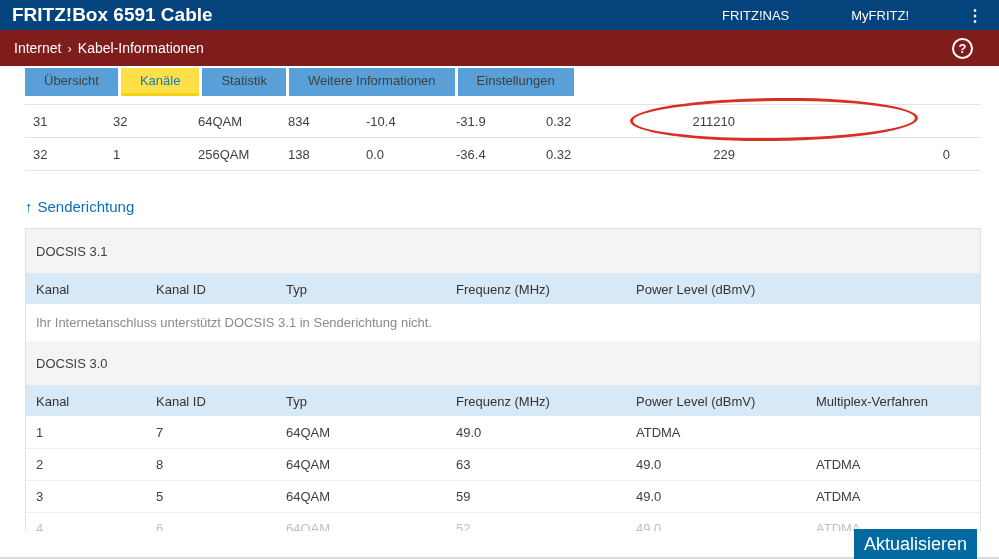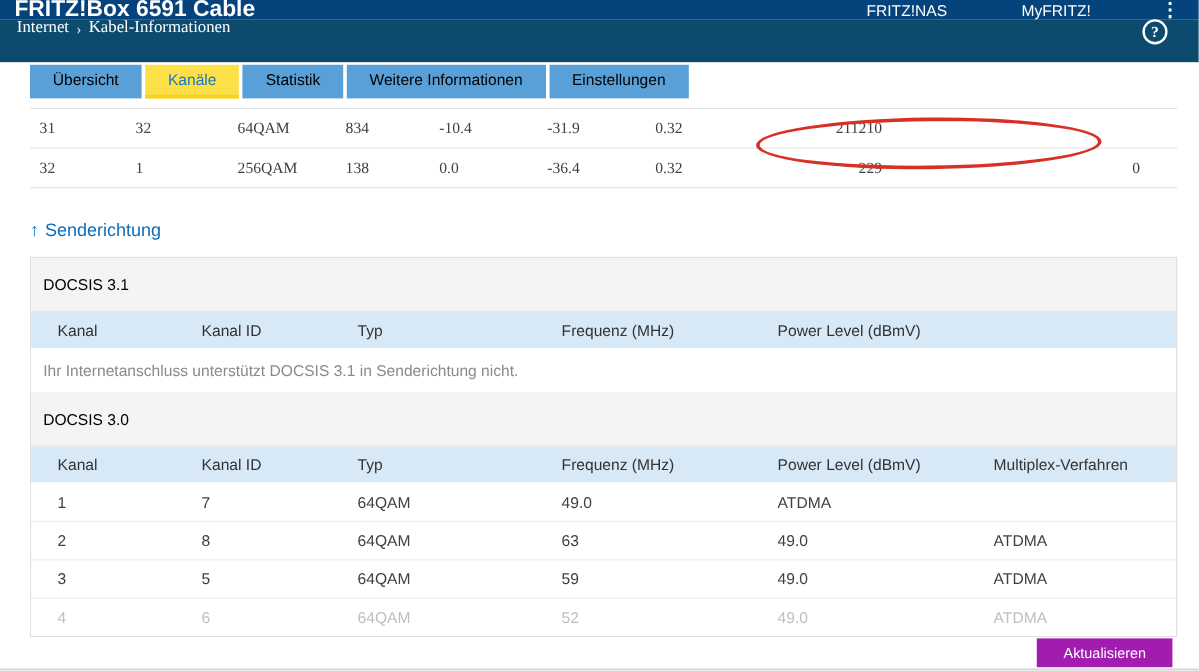--- a/index.html
+++ b/index.html
@@ -7,42 +7,42 @@
   body {
     font-family: "Liberation Sans", sans-serif;
     background: #ffffff;
     position: relative;
     overflow: hidden;
     color: #404040;
   }
 
   
   .topbar {
-    height: 16px;
+    height: 30px;
     background: #05437c;
     color: #fff;
     display: flex;
     align-items: center;
     padding: 0 12px;
   }
   .topbar-title { font-size: 19px; font-weight: bold; white-space: nowrap; }
   .topbar-spacer { flex: 1; }
   .topbar-link { font-size: 13px; color: #fff; cursor: pointer; margin-right: 62px; white-space: nowrap; }
   .topbar-link.last { margin-right: 54px; }
   .kebab { font-size: 16px; font-weight: bold; cursor: pointer; padding: 0 4px; }
 
   
   .menubar {
     height: 36px;
-    background: #0c4a6e;
+    background: #7f1d1d;
     color: #fff;
     display: flex;
+    align-items: center;
     padding: 0 14px;
     font-size: 14px;
-    font-family: Liberation Serif, serif;
   }
   .crumb { cursor: pointer; }
   .crumb-sep { margin: 0 6px; font-size: 13px; opacity: .9; }
   .help-icon {
     margin-left: auto;
     margin-right: 12px;
     width: 21px; height: 21px;
     border: 2px solid #fff;
     border-radius: 50%;
     display: flex; align-items: center; justify-content: center;
@@ -53,38 +53,37 @@
   
   .tabbar {
     display: flex;
     gap: 3px;
     padding: 2px 0 0 25px;
     background: #fff;
     height: 30px;
   }
   .tab {
     background: #58a0d7;
-    color: #000000;
+    color: #404040;
     font-size: 13px;
     padding: 0 19px;
     display: flex; align-items: center;
     cursor: pointer;
     border-bottom: 3px solid transparent;
   }
   .tab.active {
     background: #fde047;
     color: #1779c4;
     border-bottom: 3px solid #f5d216;
   }
 
   
   .scrolltable {
     margin: 8px 18px 0 25px;
     border-top: 1px solid #e3e3e3;
-    font-family: Liberation Serif, serif;
   }
   .trow {
     display: grid;
     grid-template-columns: 80px 85px 90px 78px 90px 90px 87px 110px 215px 1fr;
     height: 33px;
     align-items: center;
     font-size: 13px;
     border-bottom: 1px solid #e3e3e3;
     background: #fff;
   }
@@ -102,29 +101,28 @@
   
   .box {
     margin: 0 18px 0 25px;
     border: 1px solid #e0e0e0;
     background: #fff;
   }
   .box-title {
     background: #f4f4f4;
     padding: 15px 10px 14px 10px;
     font-size: 13px;
-    color: #000000;
+    color: #404040;
     border-bottom: 1px solid #e6e6e6;
   }
   .thead, .drow {
     display: grid;
     grid-template-columns: 120px 130px 170px 180px 180px 1fr;
     align-items: center;
     font-size: 13px;
-    padding-left: 12px;
   }
   .thead { background: #d7e8f7; height: 30px; color: #333; }
   .thead > div, .drow > div { padding-left: 10px; }
   .message {
     padding: 11px 10px;
     font-size: 13px;
     color: #8a8a8a;
     background: #fff;
   }
   .drow { height: 32px; background: #fff; border-top: 1px solid #efefef; }
@@ -137,26 +135,26 @@
     left: 0; right: 0; bottom: 0;
     height: 28px;
     background: #fff;
     border-bottom: 2px solid #d9d9d9;
     display: flex;
     align-items: center;
     justify-content: flex-end;
     padding-right: 22px;
   }
   .btn-refresh {
-    background: #a21caf;
+    background: #0369a1;
     color: #fff;
     border: none;
     font-family: "Liberation Sans", sans-serif;
-    font-size: 12px;
-    padding: 5px 22px;
+    font-size: 18px;
+    padding: 5px 10px;
     cursor: pointer;
   }
 
   
   .annotation {
     position: absolute;
     left: 630px; top: 98px;
     width: 288px; height: 43px;
     border: 3px solid #d93025;
     border-radius: 50%;

